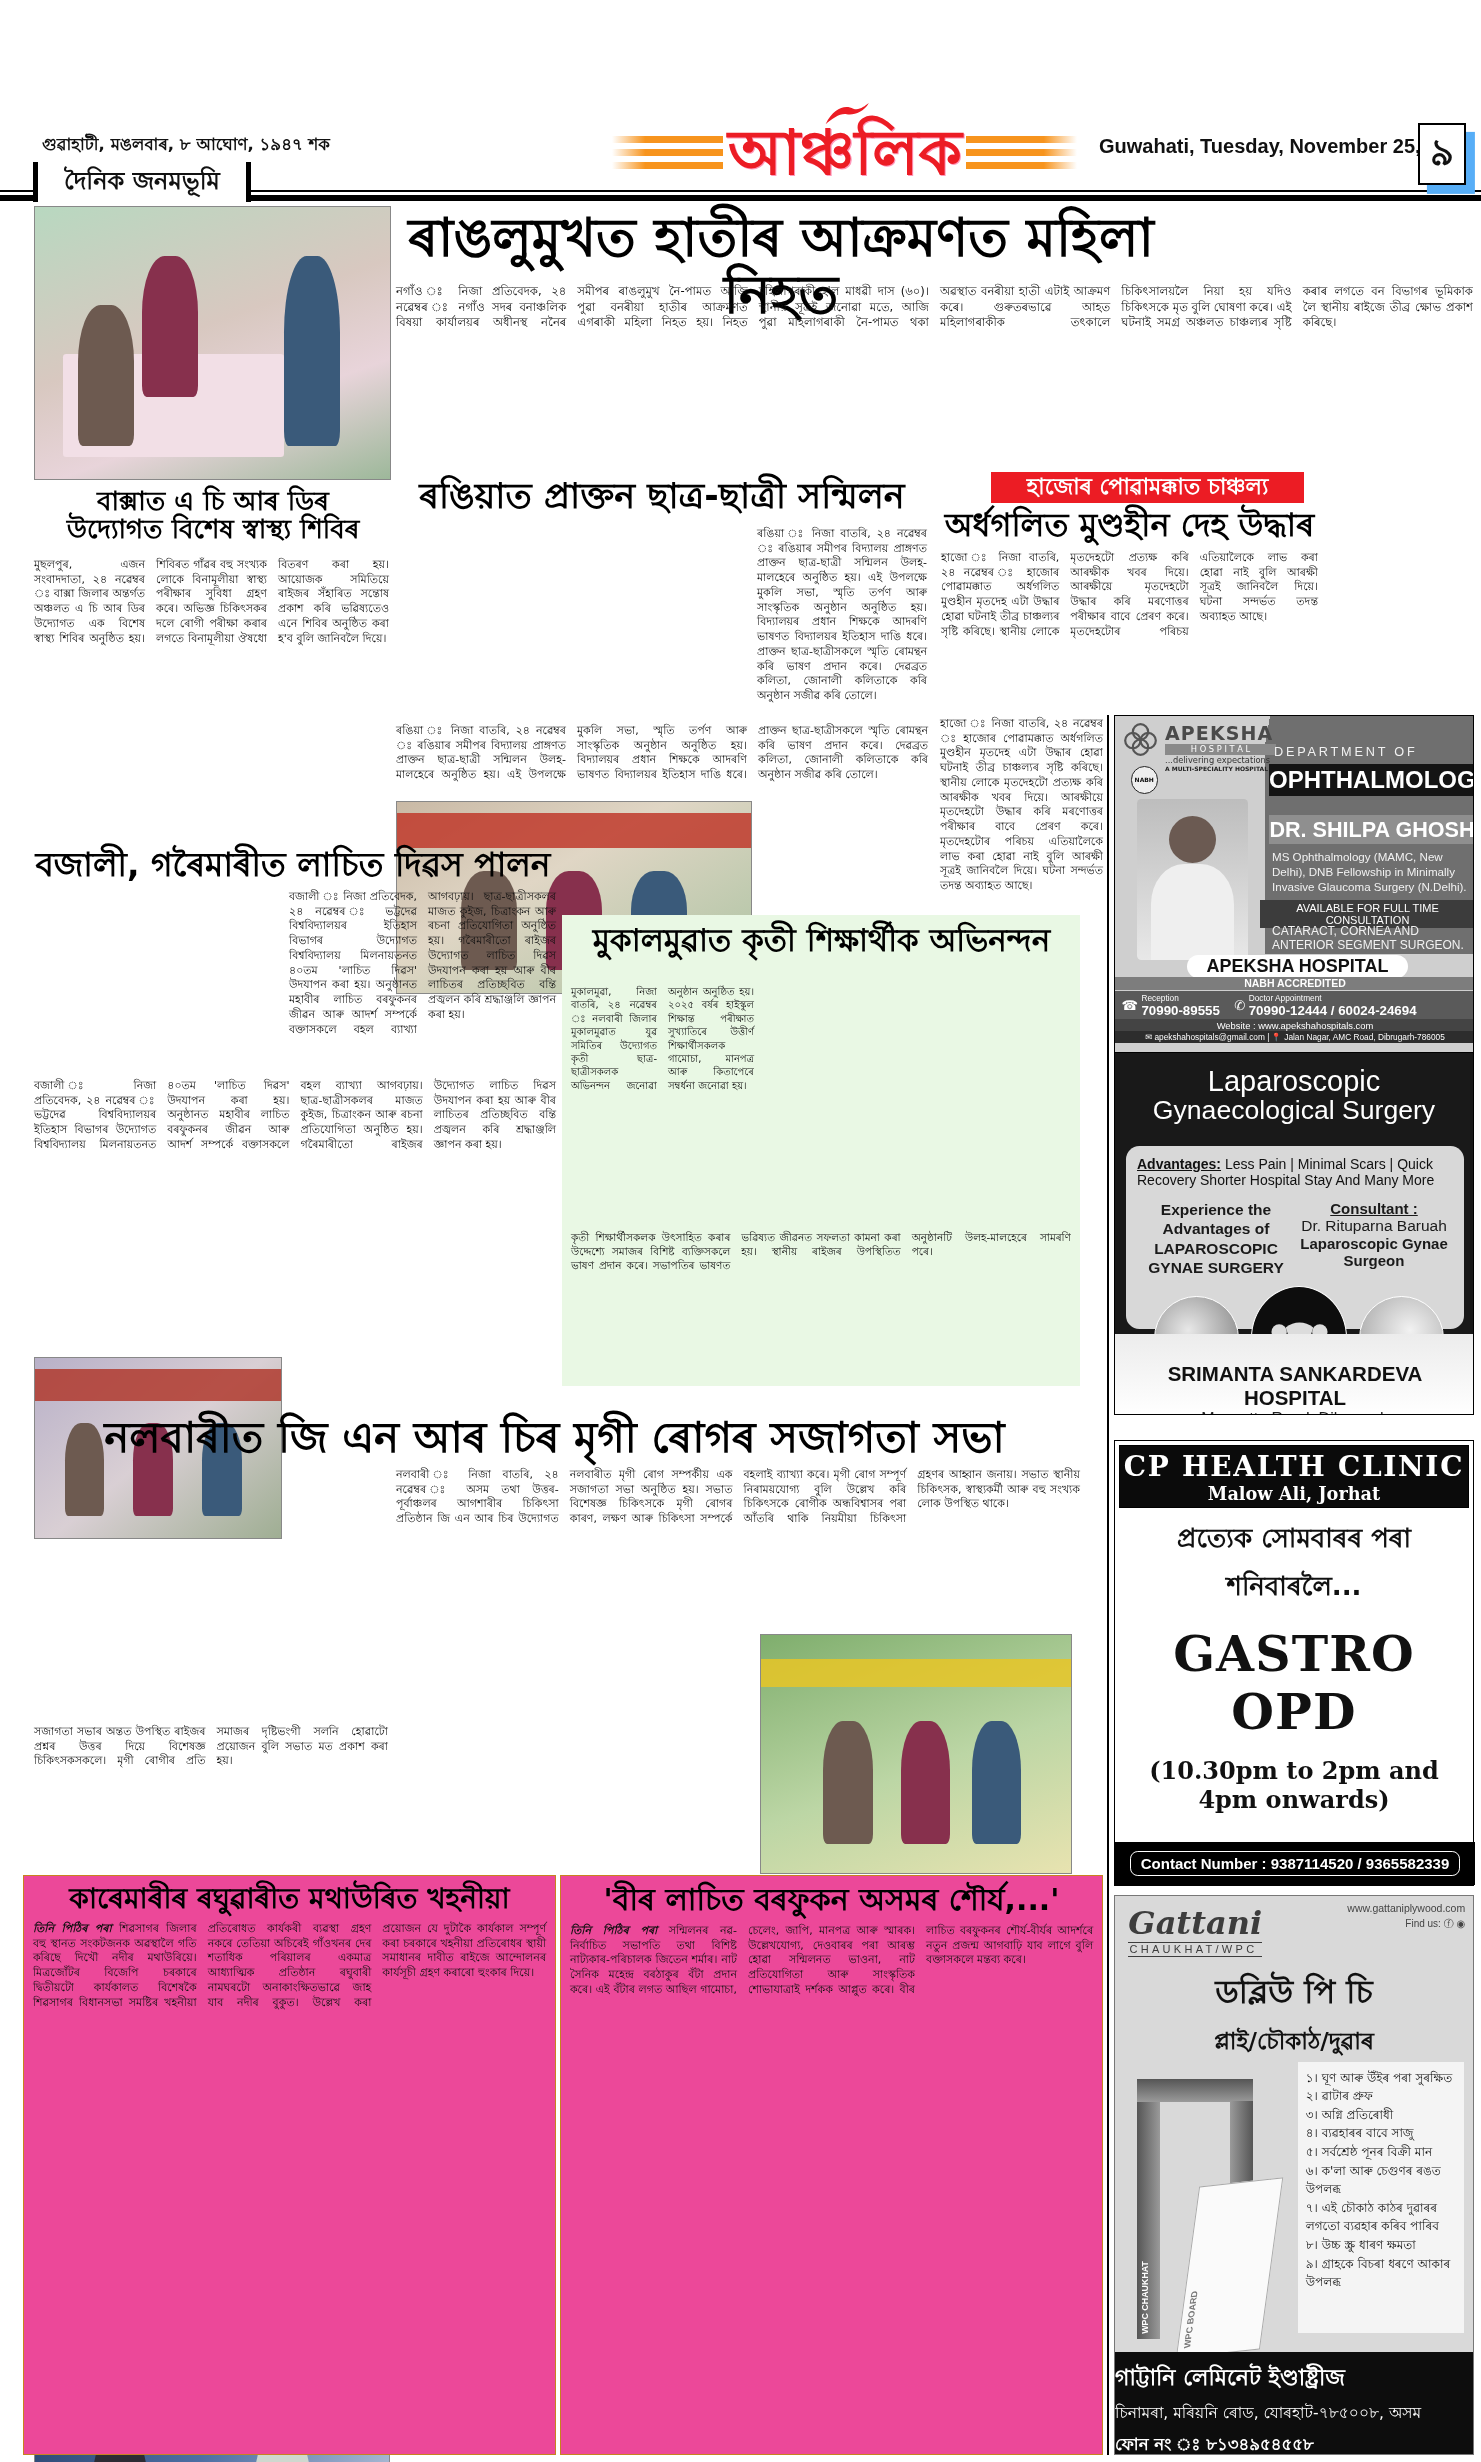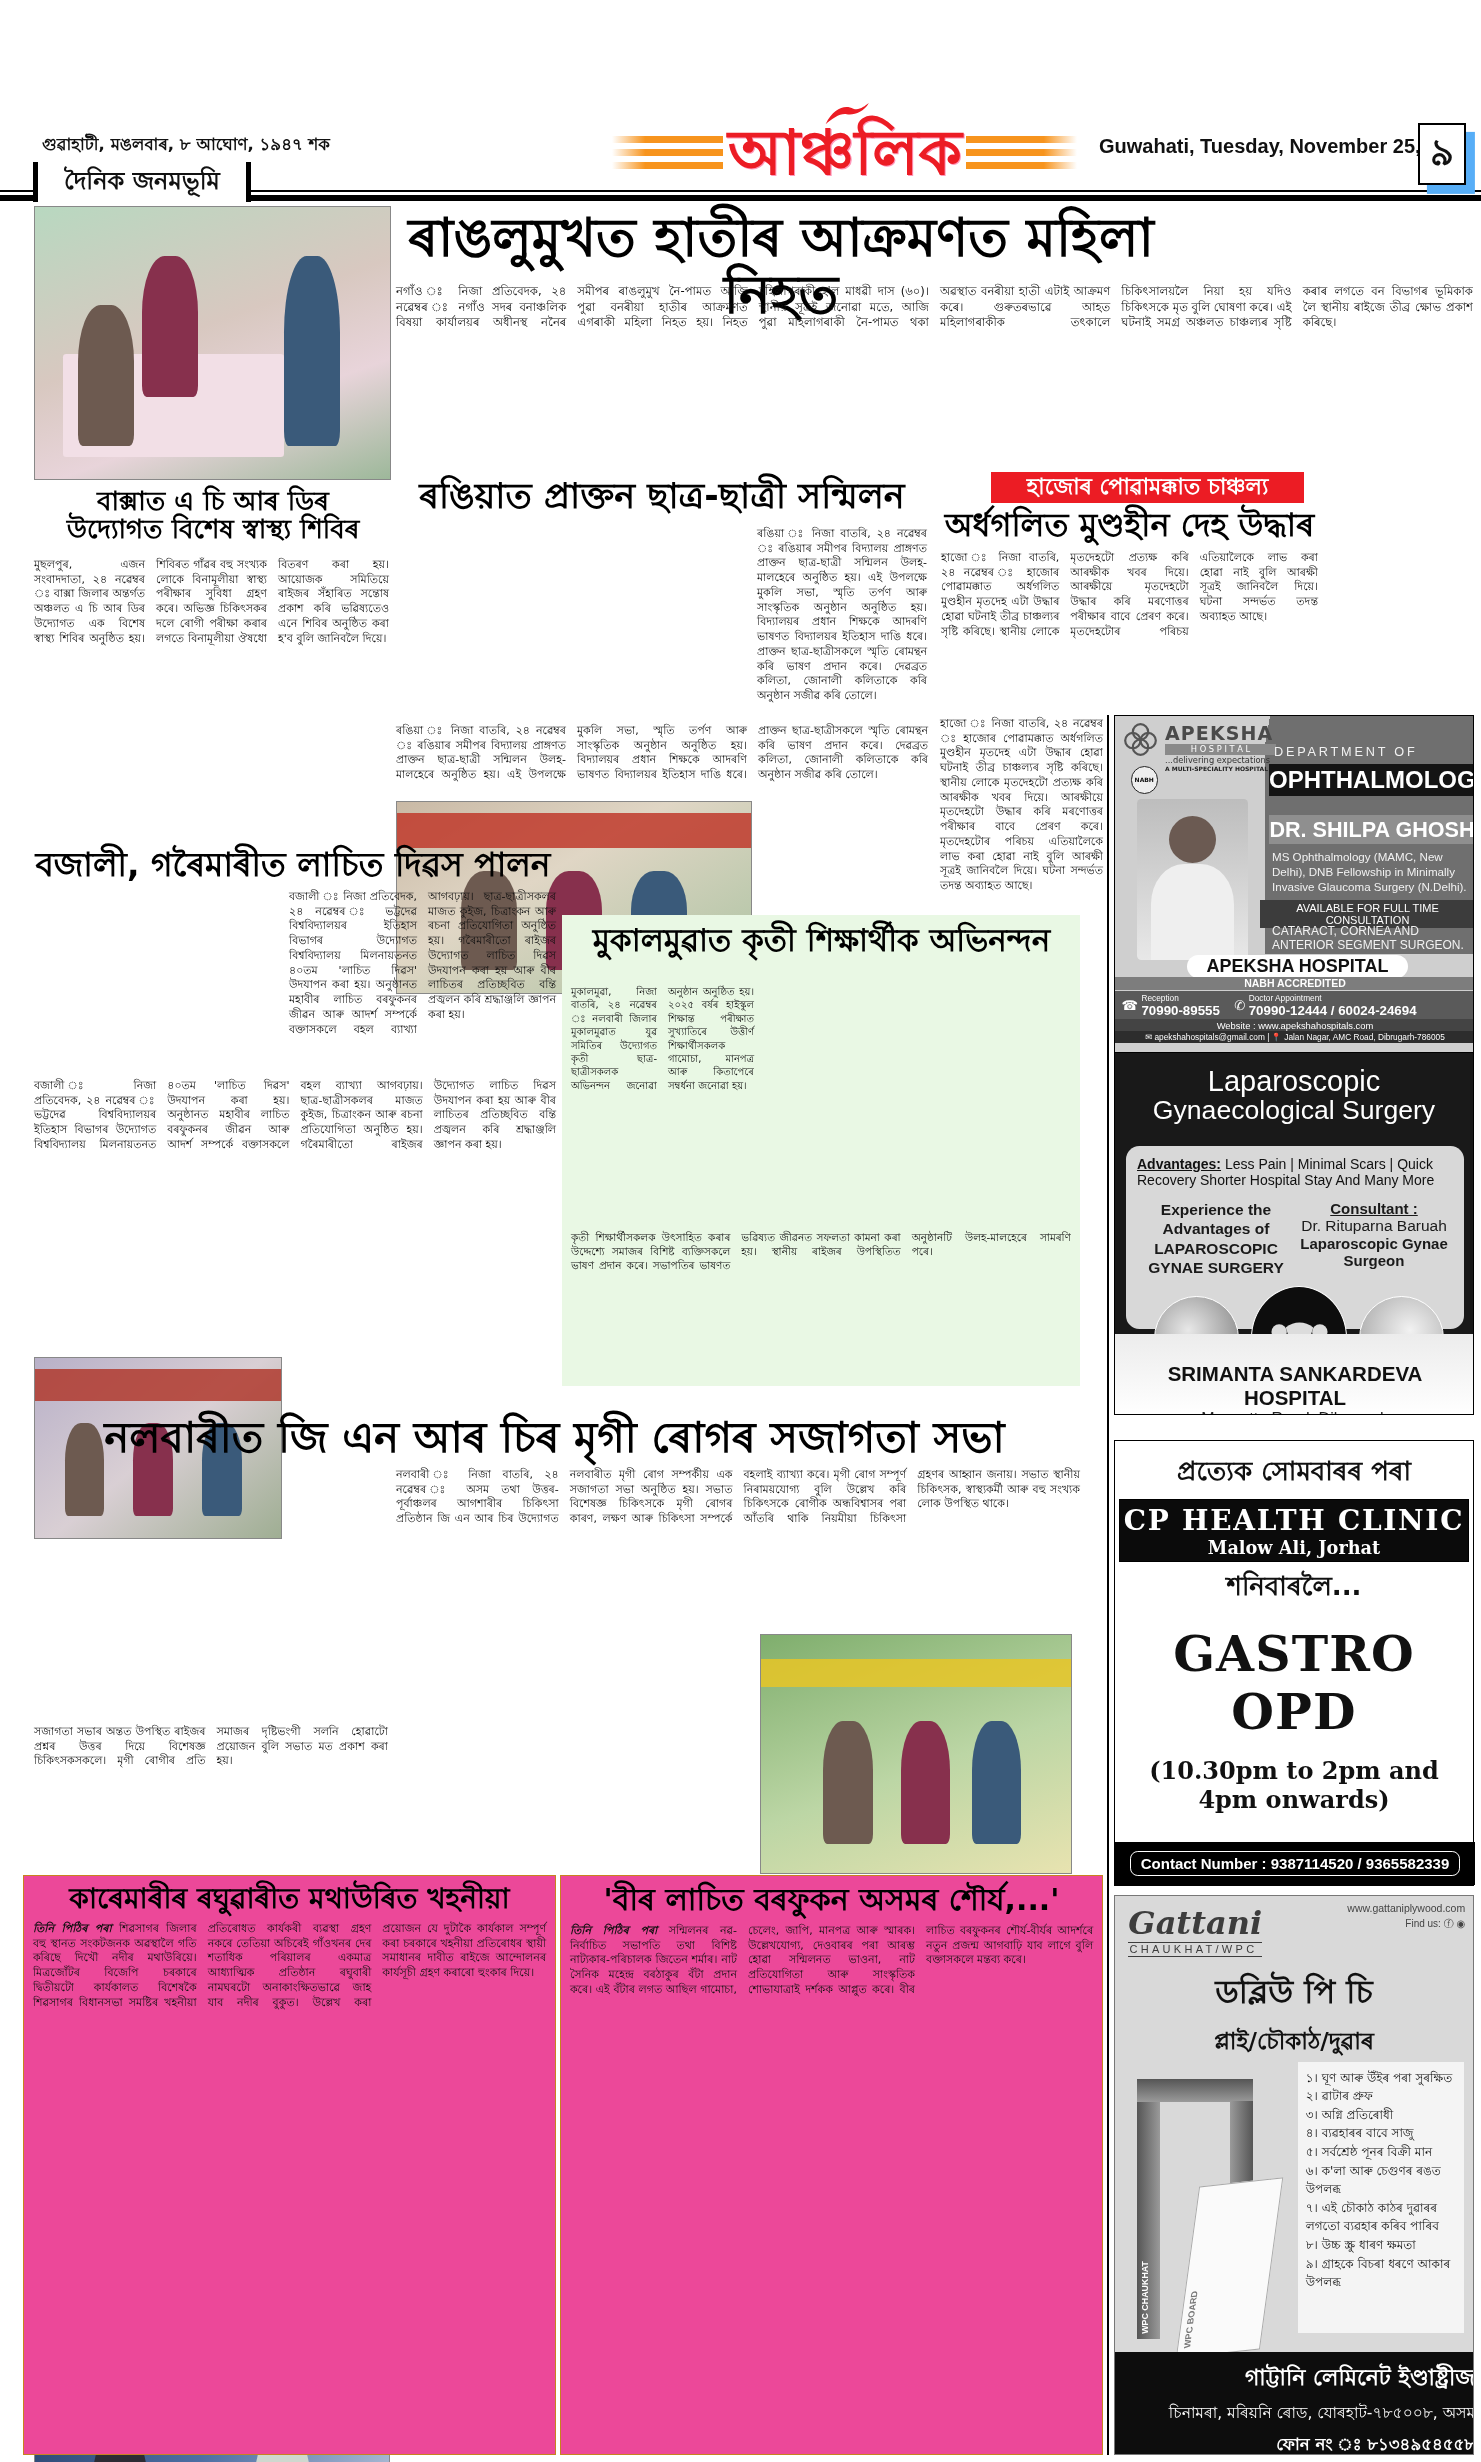--- a/index.html
+++ b/index.html
@@ -229,25 +229,25 @@
     </div>
     <div class="abs circ" style="left:244px;top:243px;width:83px;height:83px;background:radial-gradient(circle at 60% 40%,#f2f2f2,#9a9a9a);border:1.7px solid #fff;"></div>
     <div class="abs" style="left:0;top:281px;width:360px;height:81px;background:linear-gradient(180deg,#ececec,#fff);">
       <div style="text-align:center;font-size:20.5px;font-weight:800;color:#111;margin-top:28px;">SRIMANTA SANKARDEVA HOSPITAL</div>
       <div style="text-align:center;font-size:16px;color:#222;">Mancotta Road, Dibrugarh</div>
 
     </div>
   </div>
 
   <div class="abs adbox" style="left:1114px;top:1440px;width:360px;height:446px;background:#fff;">
-    <div style="text-align:center;font-size:26px;font-weight:700;margin-top:10px;">প্ৰত্যেক সোমবাৰৰ পৰা</div>
     <div style="margin:4.4px;border:1.7px solid #000;background:#0b0b0b;color:#fff;text-align:center;padding:3.3px 0;">
       <div class="serif" style="font-size:28px;font-weight:700;letter-spacing:1.7px;">CP HEALTH CLINIC</div>
       <div class="serif" style="font-size:17.7px;font-weight:700;">Malow Ali, Jorhat</div>
     </div>
+    <div style="text-align:center;font-size:26px;font-weight:700;margin-top:10px;">প্ৰত্যেক সোমবাৰৰ পৰা</div>
     <div style="text-align:center;font-size:26px;font-weight:700;margin-top:4.4px;">শনিবাৰলৈ...</div>
     <div class="serif" style="text-align:center;font-size:49px;font-weight:800;margin-top:14.4px;letter-spacing:1.1px;">GASTRO OPD</div>
     <div class="serif" style="text-align:center;font-size:24px;font-weight:800;margin-top:16.6px;line-height:1.2;padding:0 16.6px;">(10.30pm to 2pm and 4pm onwards)</div>
     <div class="abs" style="left:0;bottom:0;width:360px;height:43px;background:#000;display:flex;align-items:center;justify-content:center;">
       <div style="background:#000;color:#fff;border:1.7px solid #fff;border-radius:7.8px;font-size:15px;font-weight:700;padding:3.3px 10px;font-family:'Liberation Sans',sans-serif;">Contact Number : 9387114520 / 9365582339</div>
     </div>
   </div>
 
   <div class="abs" style="left:1114px;top:1895px;width:360px;height:560px;background:#d9d9d9;border:1.1px solid #777;box-sizing:border-box;overflow:hidden;">
     <div class="abs" style="right:7.8px;top:5.5px;text-align:right;font-family:'Liberation Sans',sans-serif;color:#444;">
@@ -278,21 +278,21 @@
     <div class="abs" style="left:22px;top:183px;width:127px;height:260px;">
       <div class="abs" style="left:0;top:22px;width:23px;height:238px;background:linear-gradient(90deg,#555,#9a9a9a);">
         <span style="position:absolute;left:3.3px;bottom:5.5px;color:#fff;font-size:8.9px;font-weight:700;writing-mode:vertical-rl;transform:rotate(180deg);font-family:'Liberation Sans',sans-serif;">WPC CHAUKHAT</span>
       </div>
       <div class="abs" style="left:0;top:0;width:116px;height:23px;background:linear-gradient(180deg,#555,#9a9a9a);"></div>
       <div class="abs" style="left:93px;top:22px;width:23px;height:166px;background:linear-gradient(90deg,#9a9a9a,#555);"></div>
       <div class="abs" style="left:50px;top:105px;width:83px;height:166px;background:#fafafa;border:1.1px solid #aaa;transform:skewY(-14deg) rotate(8deg);">
         <span style="position:absolute;left:4.4px;bottom:7.8px;color:#777;font-size:8.9px;font-weight:700;writing-mode:vertical-rl;transform:rotate(180deg);font-family:'Liberation Sans',sans-serif;">WPC BOARD</span>
       </div>
     </div>
-    <div class="abs" style="left:0;bottom:0;width:360px;height:102px;background:#0d0d0d;color:#fff;text-align:right;padding-top:7.8px;box-sizing:border-box;">
+    <div class="abs" style="left:0;bottom:0;width:360px;height:102px;background:#0d0d0d;color:#fff;text-align:left;padding-top:7.8px;box-sizing:border-box;">
       <div style="font-size:22px;font-weight:800;">গাট্টানি লেমিনেট ইণ্ডাষ্ট্ৰীজ</div>
       <div style="font-size:15.5px;margin-top:4.4px;">চিনামৰা, মৰিয়নি ৰোড, যোৰহাট-৭৮৫০০৮, অসম</div>
       <div style="font-size:16.6px;font-weight:700;margin-top:4.4px;">ফোন নং ঃ ৮১৩৪৯৫৪৫৫৮</div>
     </div>
   </div>
 
 </div>
 
 
 </body></html>

